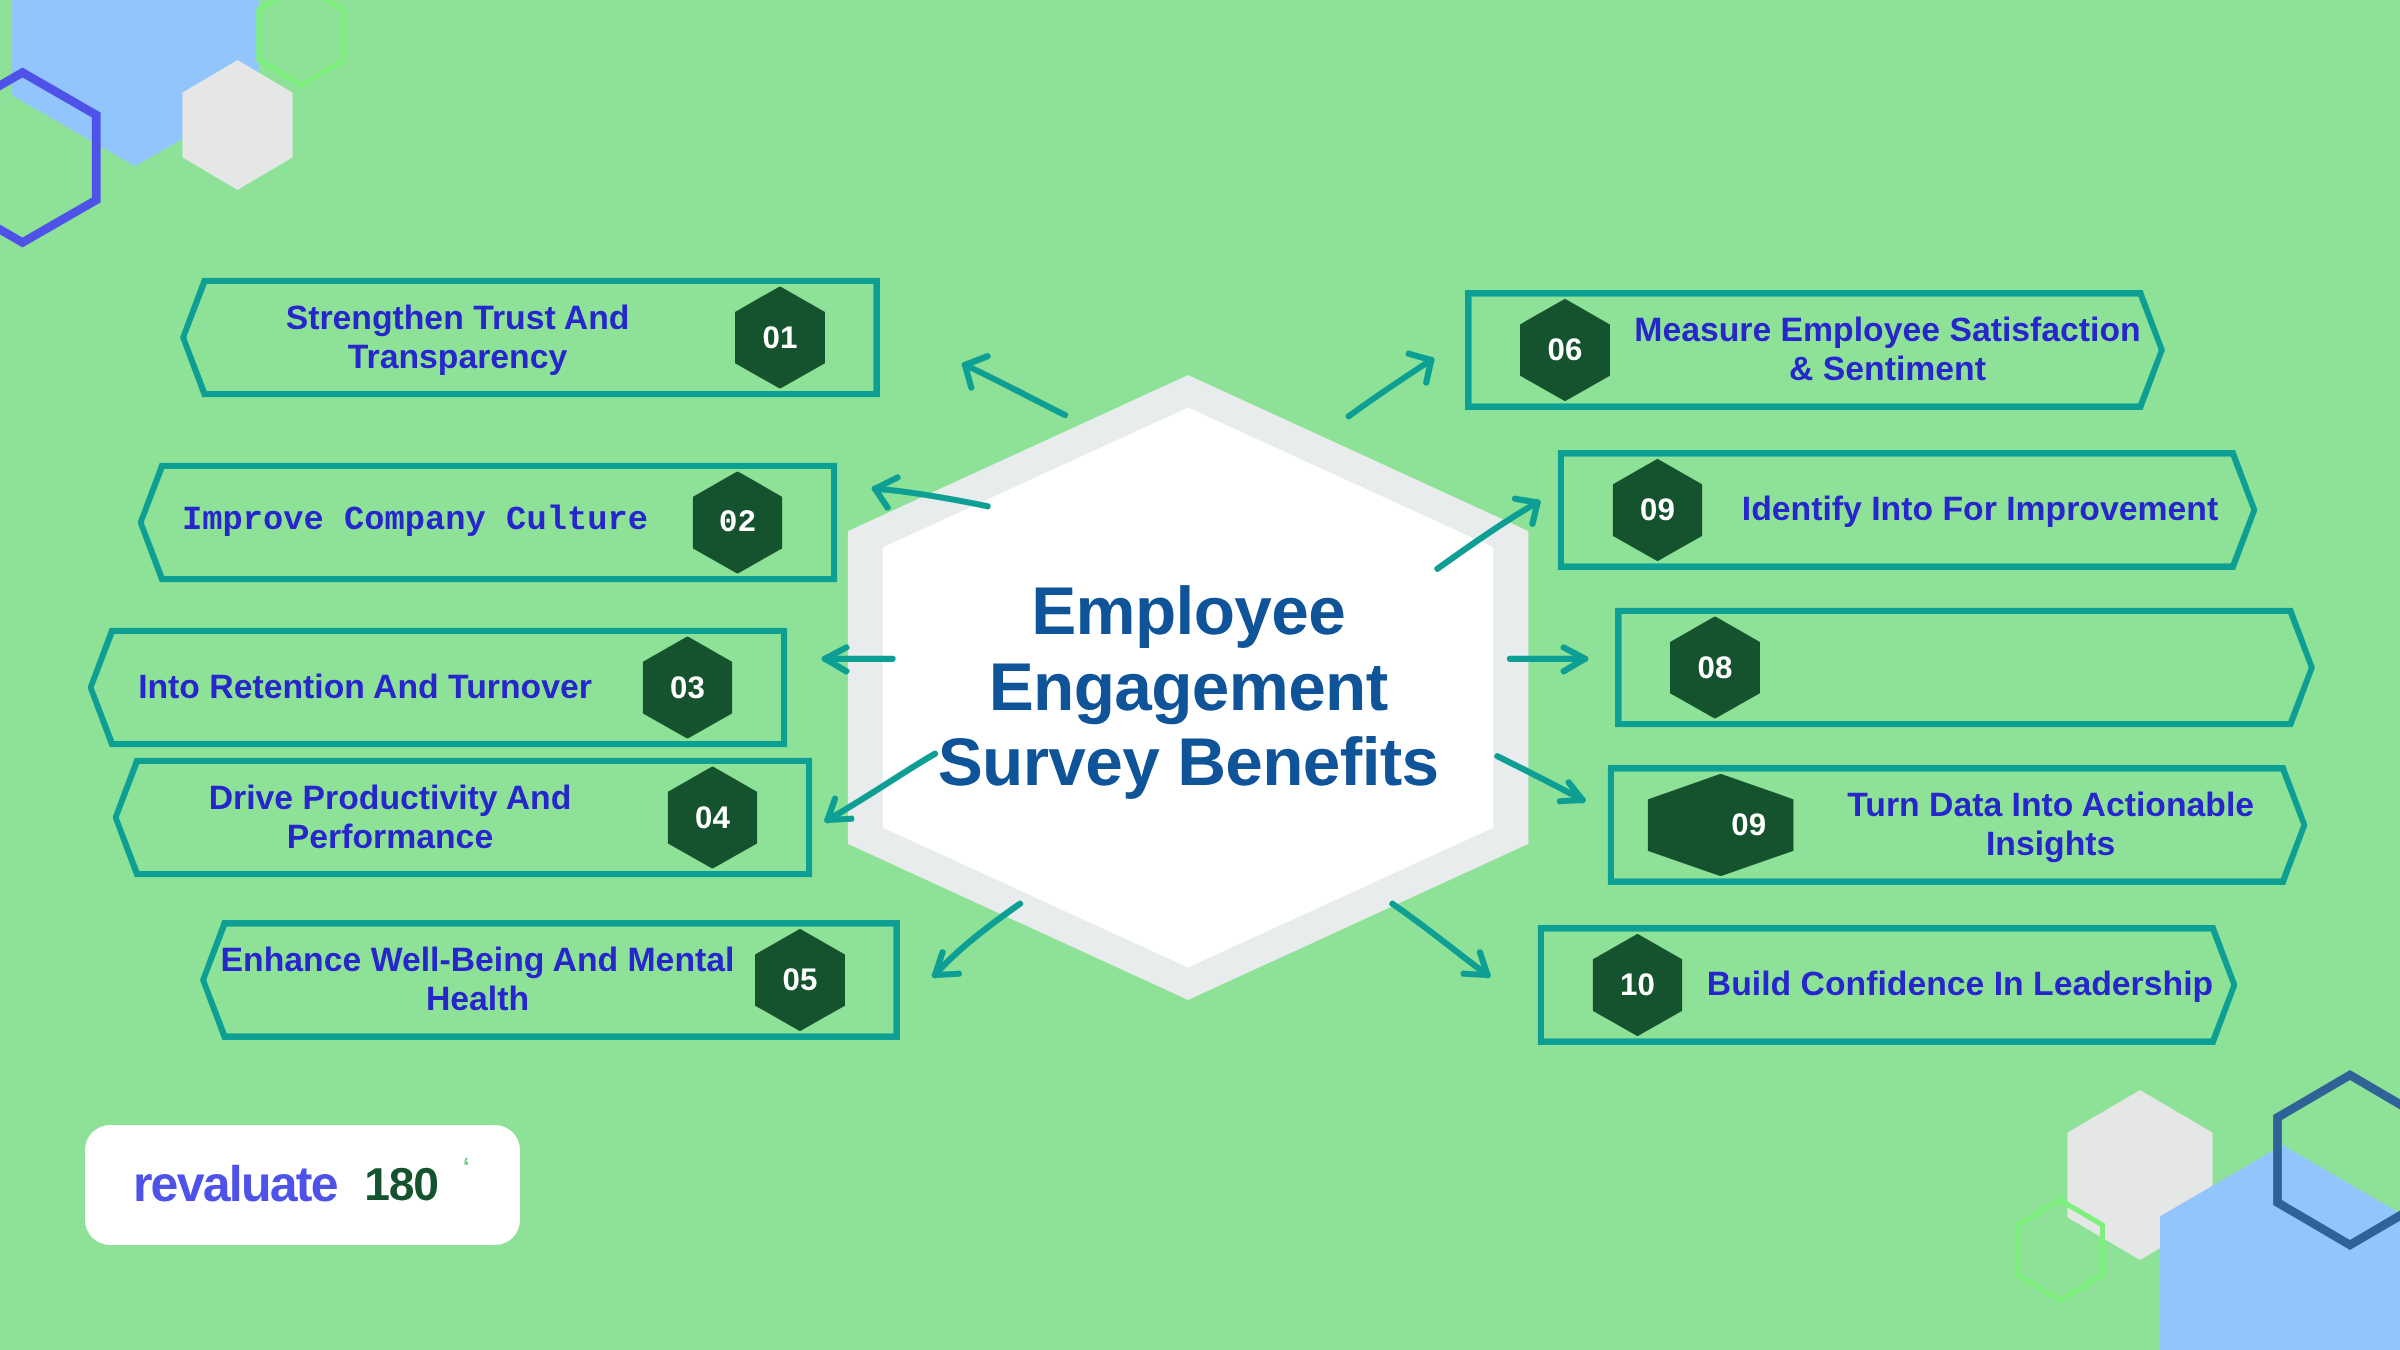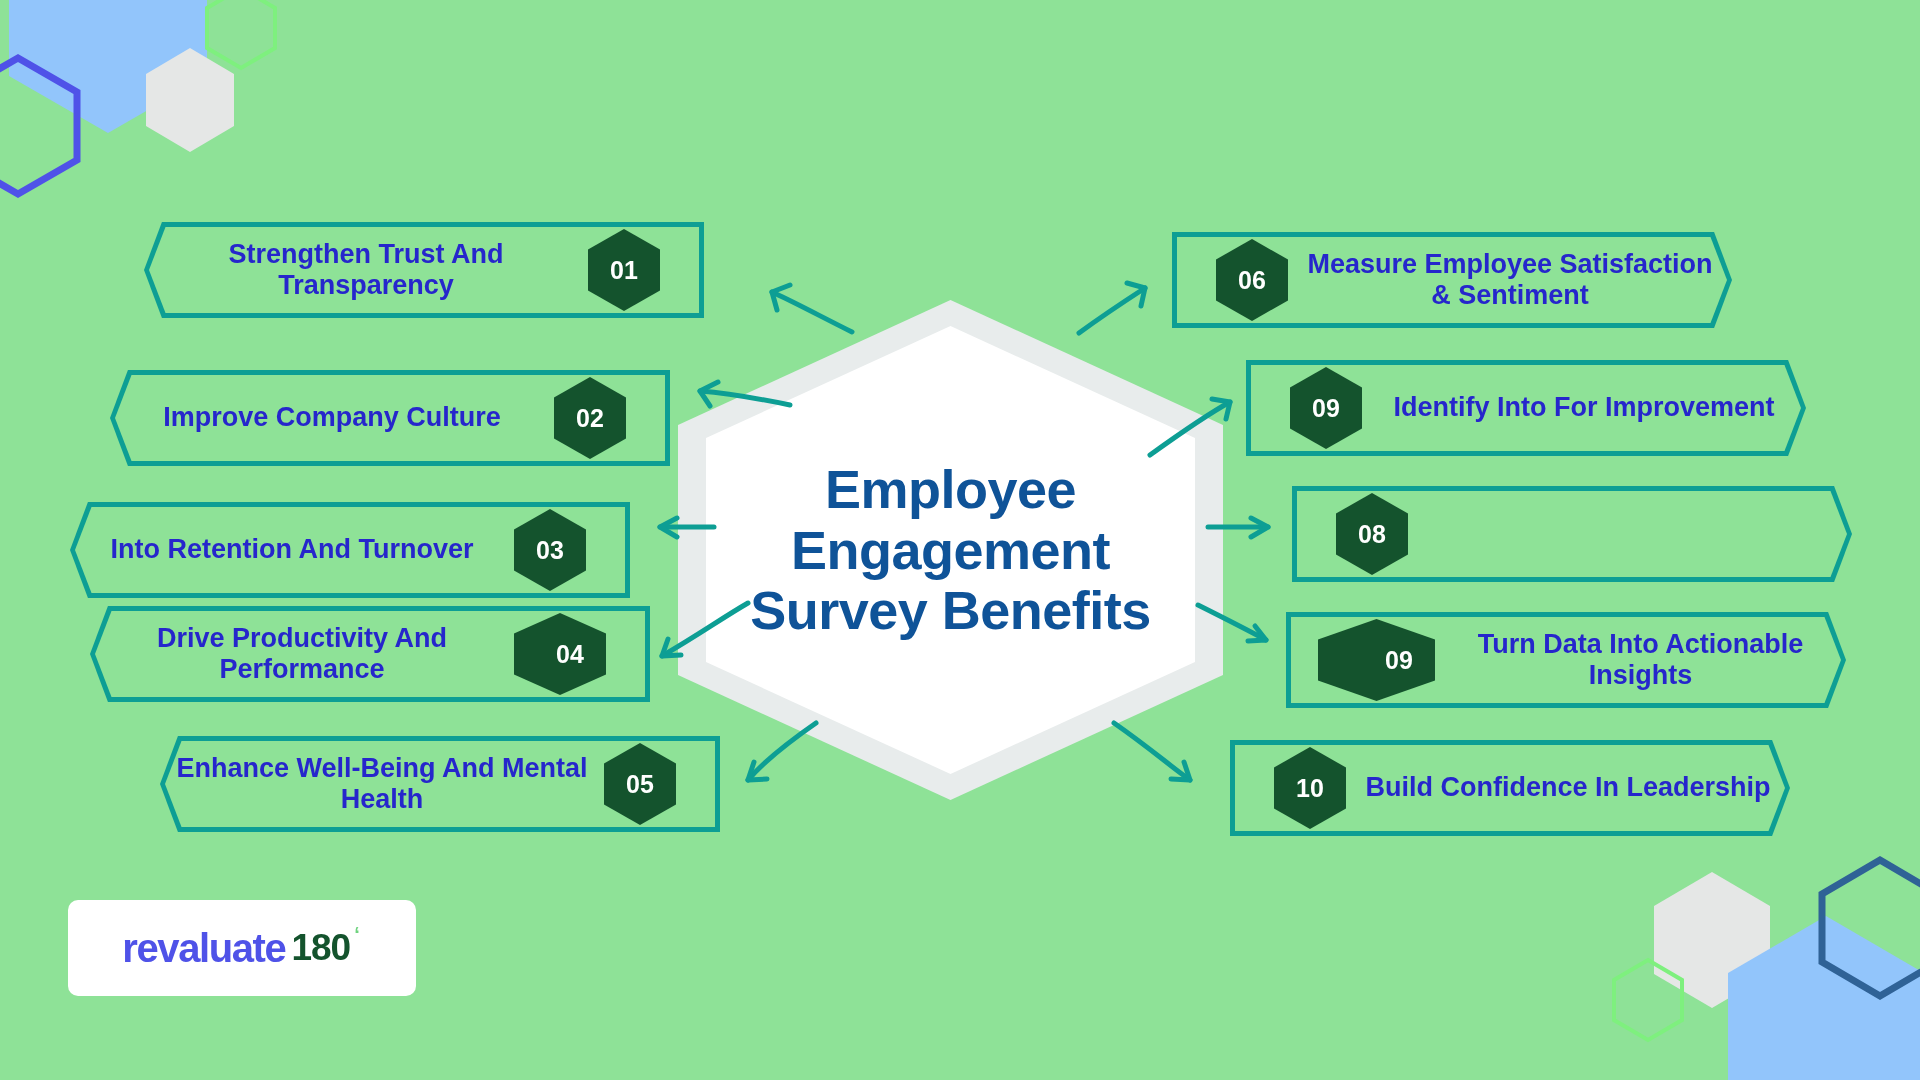--- a/index.html
+++ b/index.html
@@ -135,25 +135,25 @@
   }
 
   
   #logo-card {
     position: absolute;
     left: 68px;
     top: 900px;
     width: 348px;
     height: 96px;
     background: #ffffff;
-    border-radius: 10px;
+    border-radius: 20px;
     display: flex;
     align-items: center;
     justify-content: center;
-    gap: 6px;
+    gap: 22px;
   }
   #logo-word {
     color: #4f52e8;
     font-size: 40px;
     font-weight: bold;
     letter-spacing: -1.4px;
   }
   #logo-suffix {
     color: #14532d;
     font-size: 37px;
@@ -232,21 +232,21 @@
 
   <div class="item" style="left:144px; top:222px; width:560px;">
     <div class="chip-shape"></div>
     <div class="chip-fill"></div>
     <div class="chip-content">
       <div class="item-label">Strengthen Trust And Transparency</div>
       <div class="badge" style="margin-right:44px;">01</div>
     </div>
   </div>
 
-  <div class="item" style="left:110px; top:370px; width:560px;">
+  <div class="item" style="left:110px; top:370px; width:560px;font-family:Liberation Mono, monospace;">
     <div class="chip-shape"></div>
     <div class="chip-fill"></div>
     <div class="chip-content">
       <div class="item-label">Improve Company Culture</div>
       <div class="badge" style="margin-right:44px;">02</div>
     </div>
   </div>
 
   <div class="item" style="left:70px; top:502px; width:560px;">
     <div class="chip-shape"></div>
@@ -255,21 +255,21 @@
       <div class="item-label">Into Retention And Turnover</div>
       <div class="badge" style="margin-right:44px;">03</div>
     </div>
   </div>
 
   <div class="item" style="left:90px; top:606px; width:560px;">
     <div class="chip-shape"></div>
     <div class="chip-fill"></div>
     <div class="chip-content">
       <div class="item-label">Drive Productivity And Performance</div>
-      <div class="badge" style="margin-right:44px;padding-left:20px;">04</div>
+      <div class="badge" style="margin-right:44px;">04</div>
     </div>
   </div>
 
   <div class="item" style="left:160px; top:736px; width:560px;">
     <div class="chip-shape"></div>
     <div class="chip-fill"></div>
     <div class="chip-content">
       <div class="item-label">Enhance Well-Being And Mental Health</div>
       <div class="badge" style="margin-right:44px;">05</div>
     </div>

